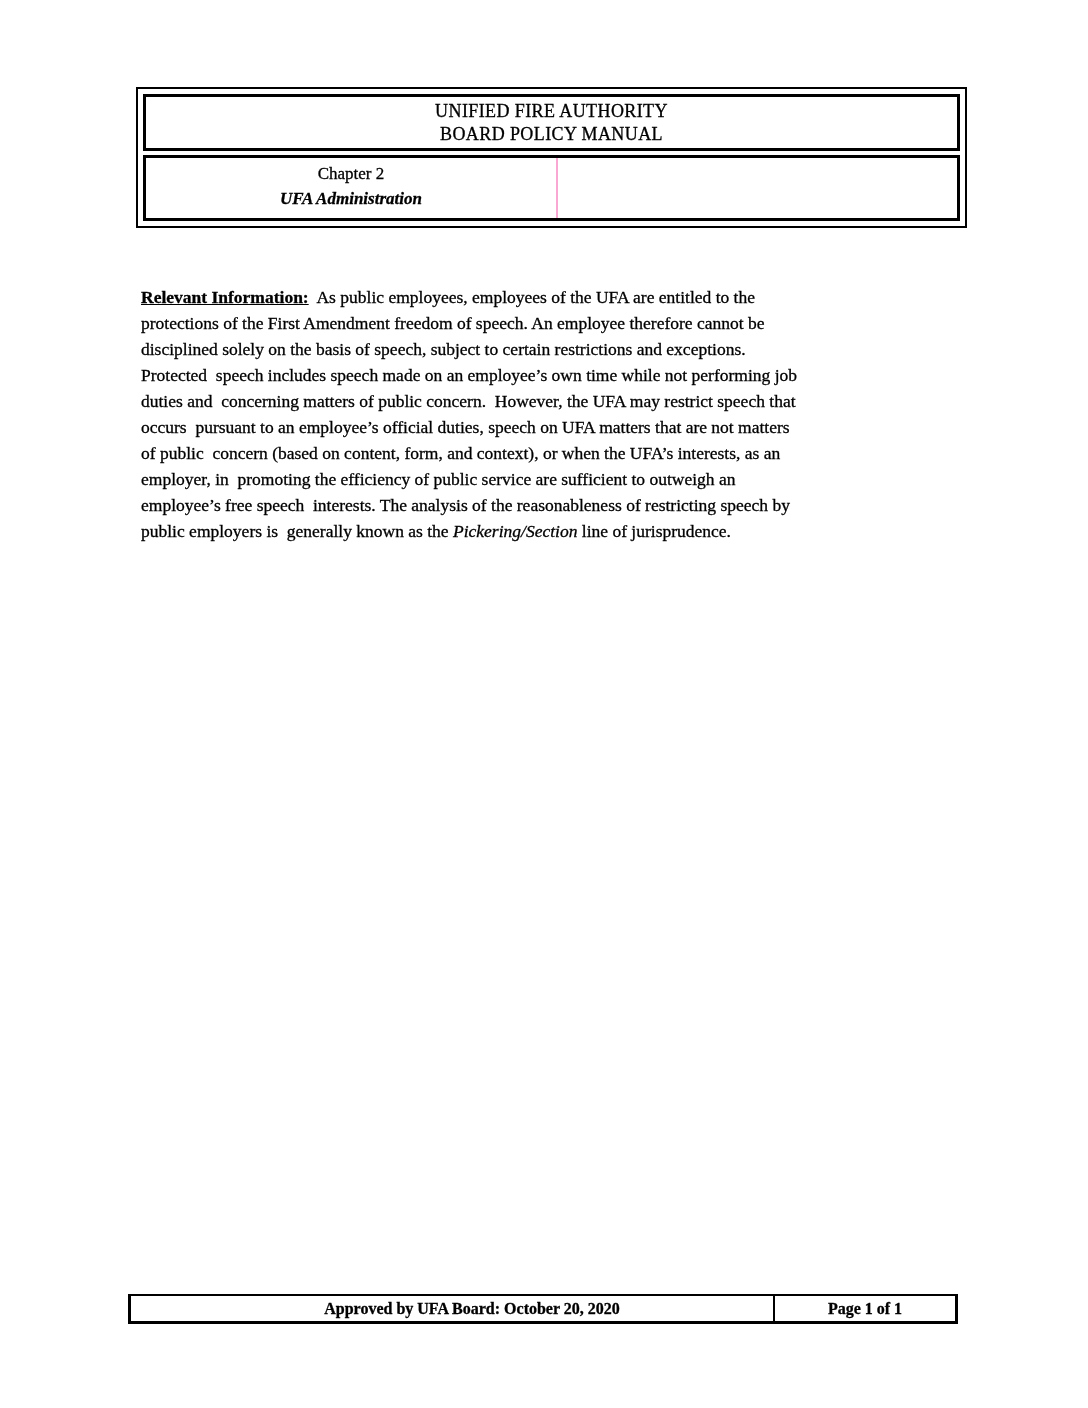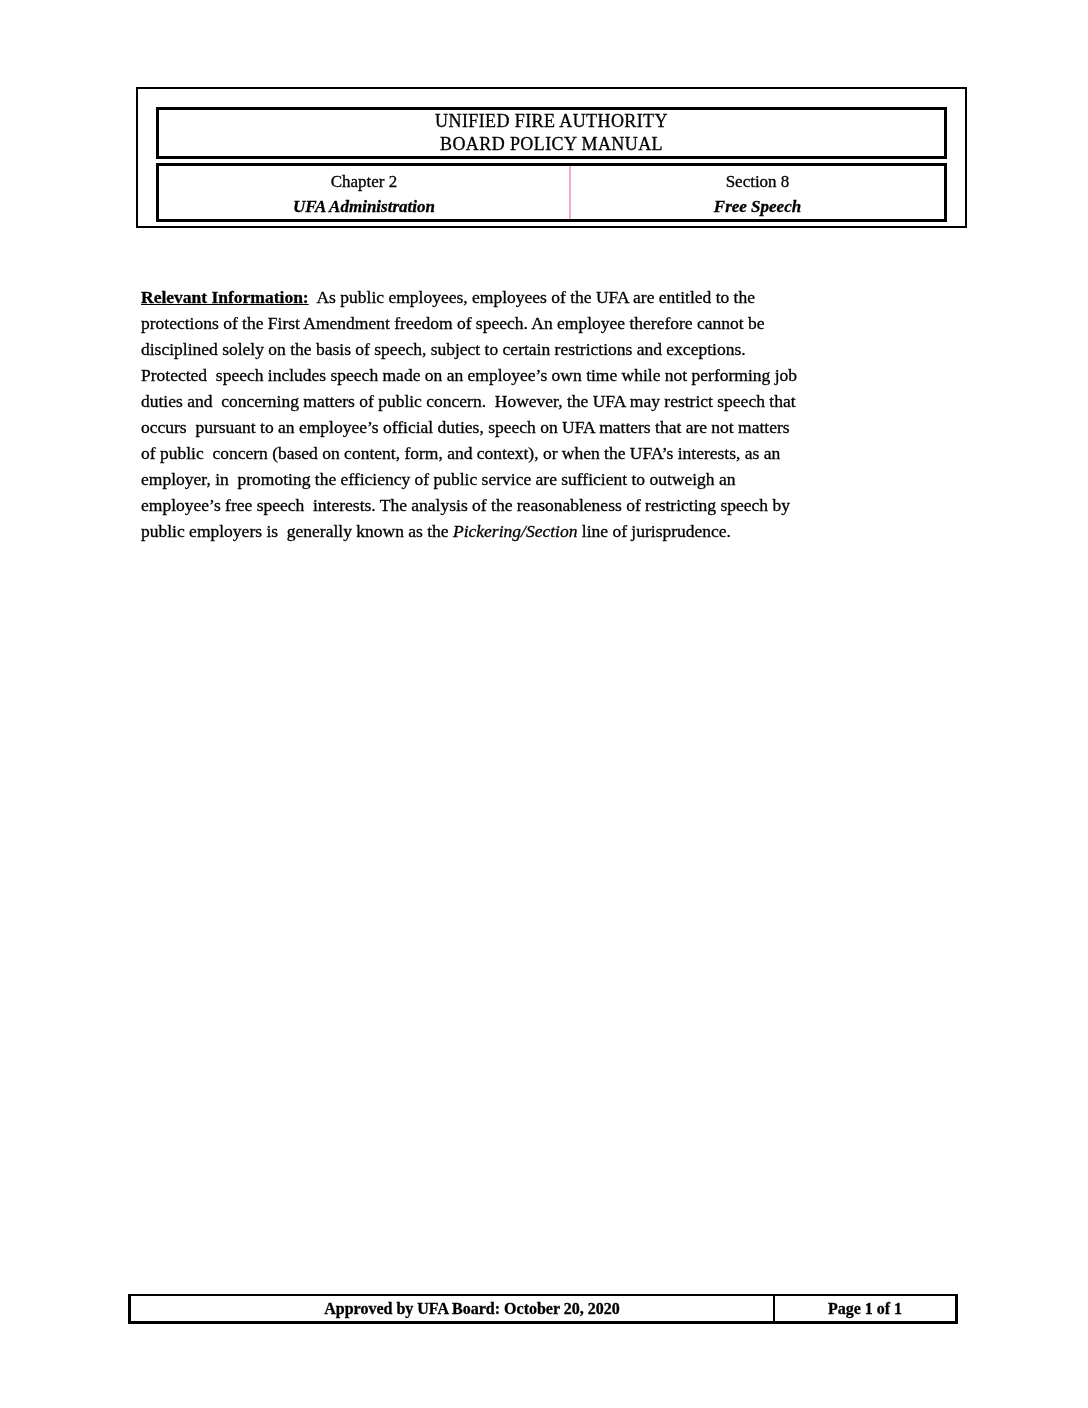--- a/index.html
+++ b/index.html
@@ -20,21 +20,21 @@
 
   
   .header-box {
     position: absolute;
     left: 136px;
     top: 87px;
     width: 831px;
     height: 141px;
     border: 2px solid #000000;
     box-sizing: border-box;
-    padding: 18px;
+    padding: 5px;
     display: flex;
     flex-direction: column;
   }
   .title-box {
     border: 3px solid #000000;
     box-sizing: border-box;
     height: 57px;
     display: flex;
     flex-direction: column;
     justify-content: center;
@@ -123,24 +123,20 @@
   <div class="header-box">
     <div class="title-box">
       <div>UNIFIED FIRE AUTHORITY</div>
       <div>BOARD POLICY MANUAL</div>
     </div>
     <div class="meta-box">
       <div class="meta-cell left">
         <div>Chapter 2</div>
         <div class="meta-name">UFA Administration</div>
       </div>
-      <div class="meta-cell right">
-        <div>Section 8</div>
-        <div class="meta-name">Free Speech</div>
-      </div>
     </div>
   </div>
 
   <div class="body-text">
     <p><span class="run-bold run-underline">Relevant Information:</span><span>  As public employees, employees of the UFA are entitled to the
 protections of the First Amendment freedom of speech. An employee therefore cannot be
 disciplined solely on the basis of speech, subject to certain restrictions and exceptions.
 Protected  speech includes speech made on an employee’s own time while not performing job
 duties and  concerning matters of public concern.  However, the UFA may restrict speech that
 occurs  pursuant to an employee’s official duties, speech on UFA matters that are not matters

